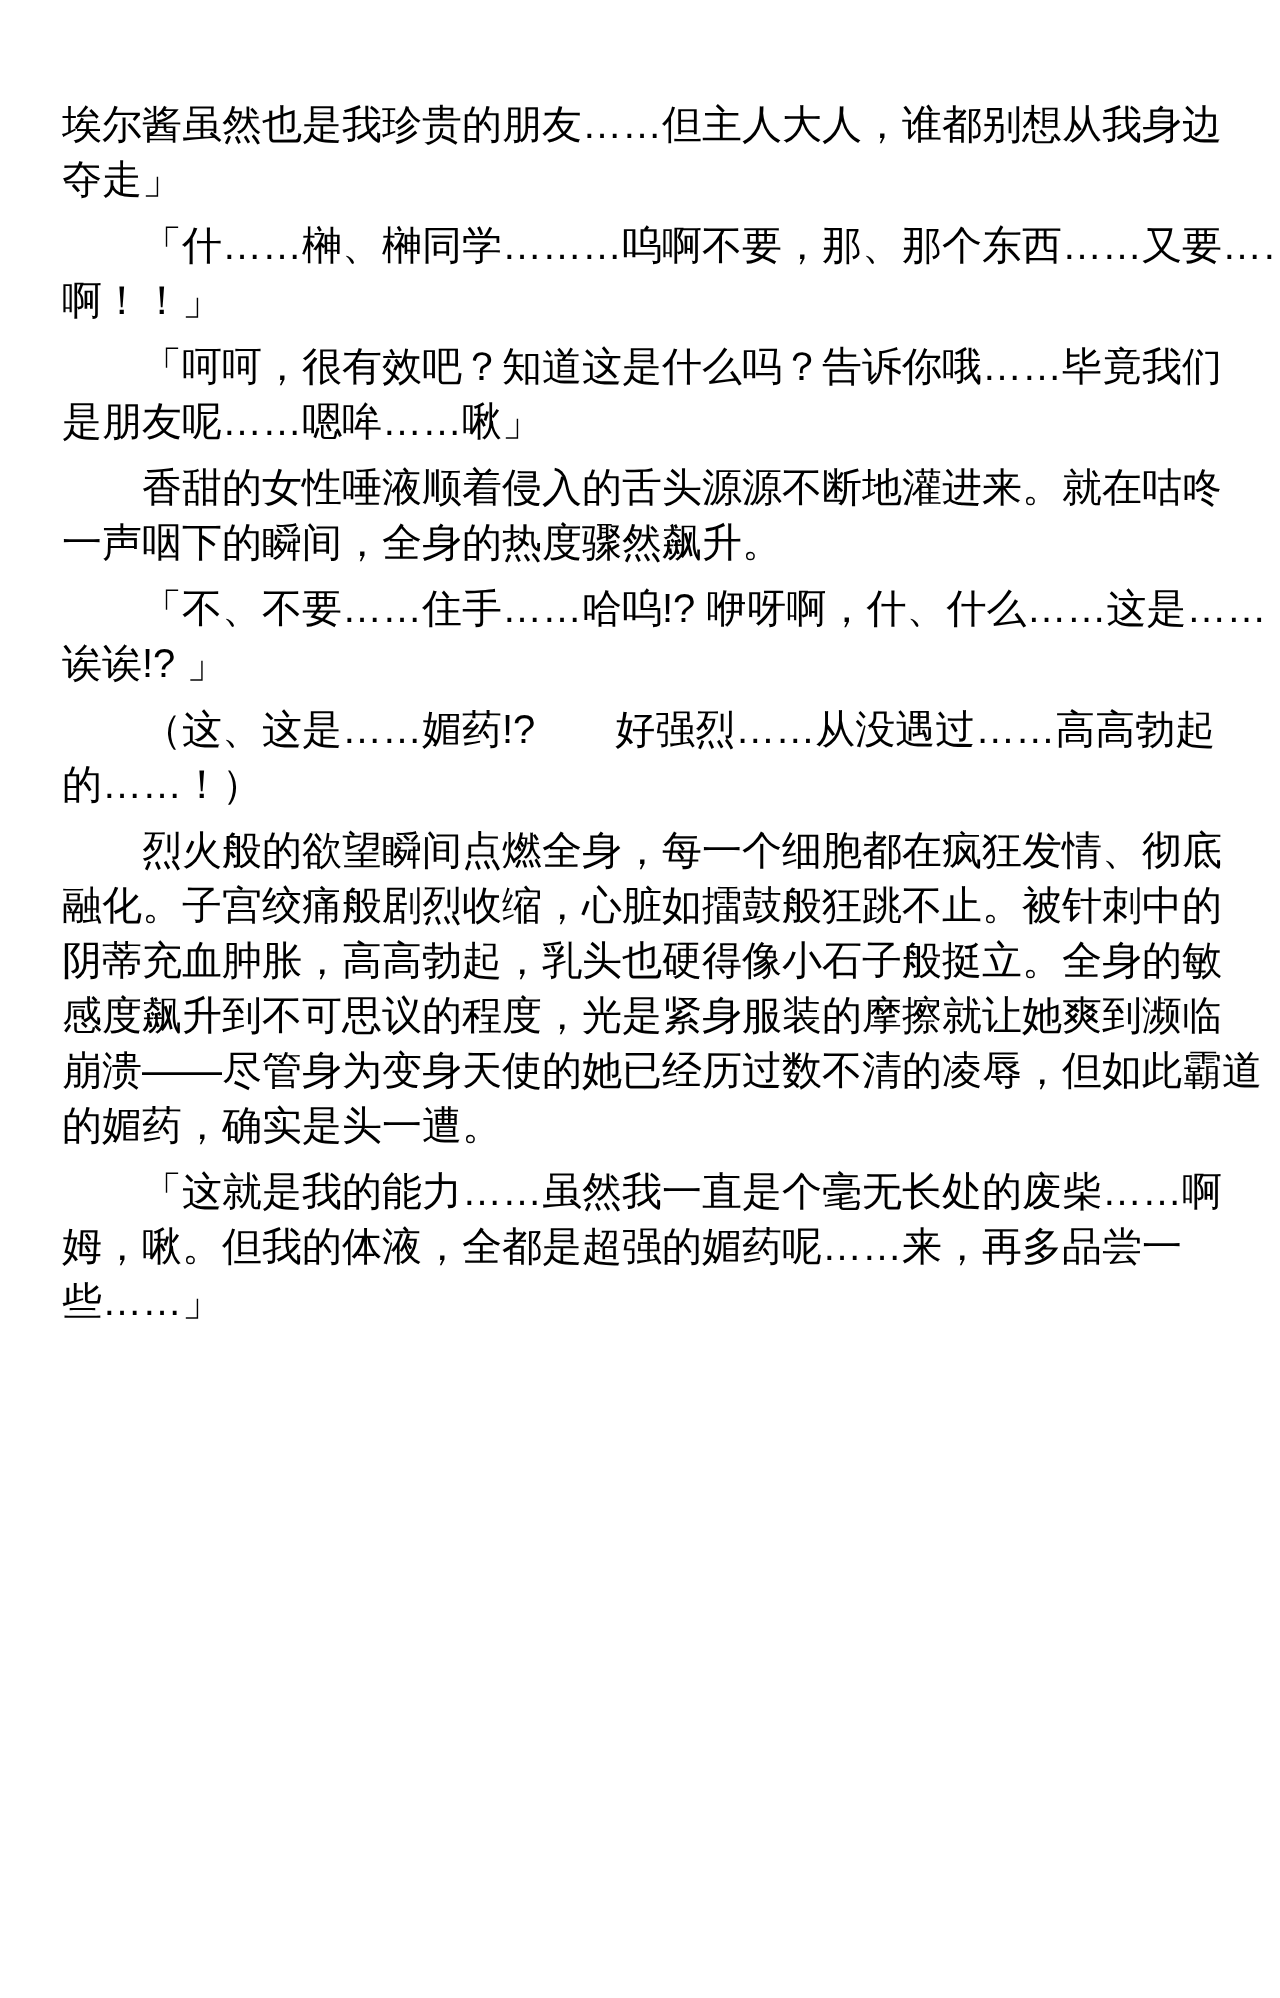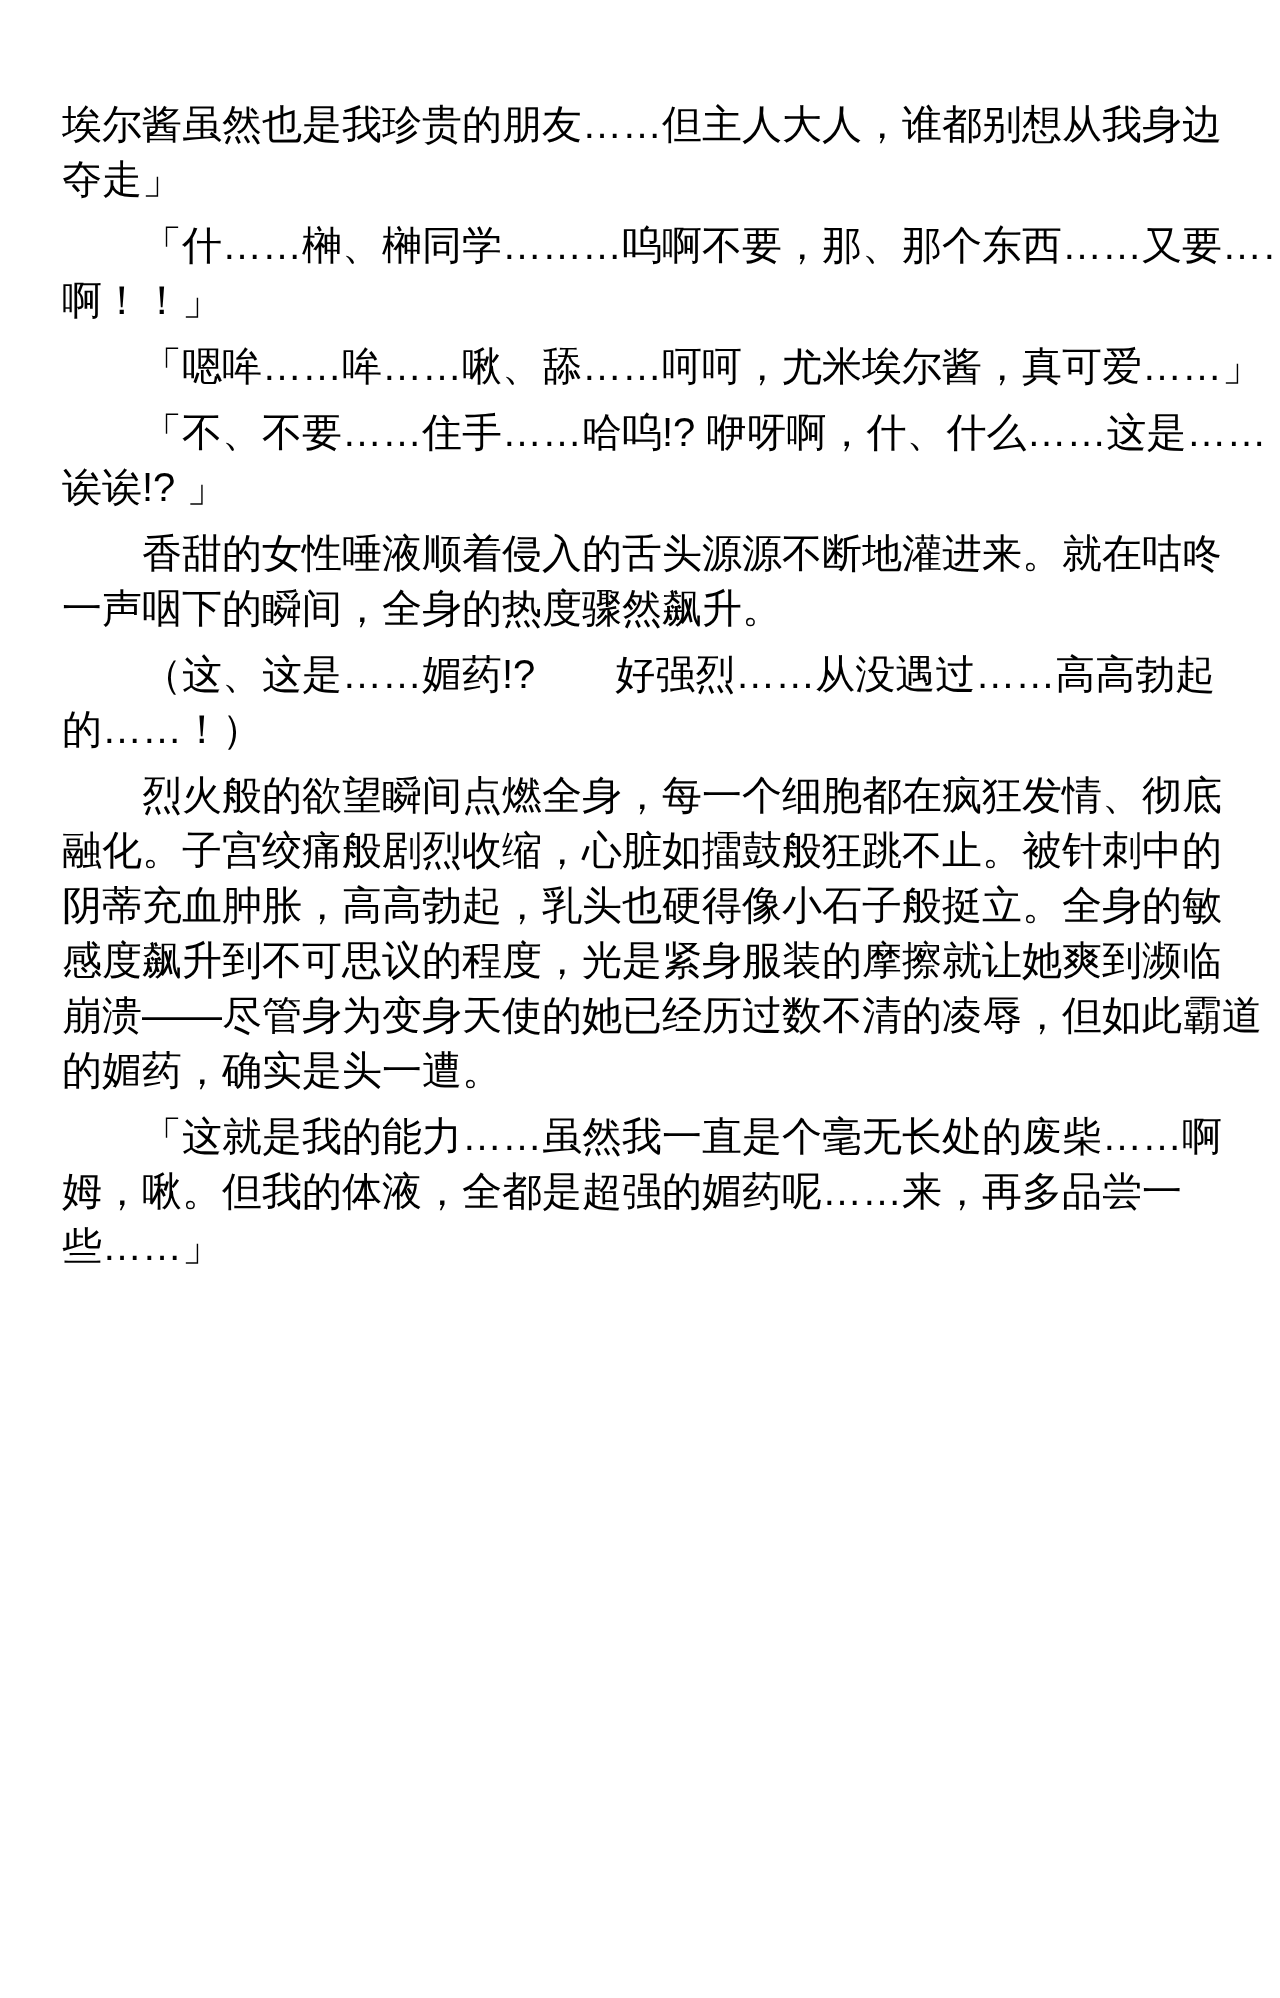--- a/index.html
+++ b/index.html
@@ -40,25 +40,26 @@
 </style>
 </head>
 <body>
 
 <div class="page" style="background: rgb(255, 255, 255); color: rgb(0, 0, 0);">
   <div class="text-block" id="paragraph-host">
       <p class="para">埃尔酱虽然也是我珍贵的朋友……但主人大人，谁都别想从我身边
 夺走」</p>
       <p class="para indent">「什……榊、榊同学………呜啊不要，那、那个东西……又要……
 啊！！」</p>
-      <p class="para indent">「嗯哞……哞……啾、舔……呵呵，尤米埃尔酱，真可爱……」</p>
+      <p class="para indent">「呵呵，很有效吧？知道这是什么吗？告诉你哦……毕竟我们
+是朋友呢……嗯哞……啾」</p>
+      <p class="para indent">香甜的女性唾液顺着侵入的舌头源源不断地灌进来。就在咕咚
+一声咽下的瞬间，全身的热度骤然飙升。</p>
       <p class="para indent">「不、不要……住手……哈呜!? 咿呀啊，什、什么……这是……
 诶诶!? 」</p>
-      <p class="para indent">香甜的女性唾液顺着侵入的舌头源源不断地灌进来。就在咕咚
-一声咽下的瞬间，全身的热度骤然飙升。</p>
       <p class="para indent">（这、这是……媚药!?　　好强烈……从没遇过……高高勃起
 的……！）</p>
       <p class="para indent">烈火般的欲望瞬间点燃全身，每一个细胞都在疯狂发情、彻底
 融化。子宫绞痛般剧烈收缩，心脏如擂鼓般狂跳不止。被针刺中的
 阴蒂充血肿胀，高高勃起，乳头也硬得像小石子般挺立。全身的敏
 感度飙升到不可思议的程度，光是紧身服装的摩擦就让她爽到濒临
 崩溃——尽管身为变身天使的她已经历过数不清的凌辱，但如此霸道
 的媚药，确实是头一遭。</p>
       <p class="para indent">「这就是我的能力……虽然我一直是个毫无长处的废柴……啊
 姆，啾。但我的体液，全都是超强的媚药呢……来，再多品尝一

